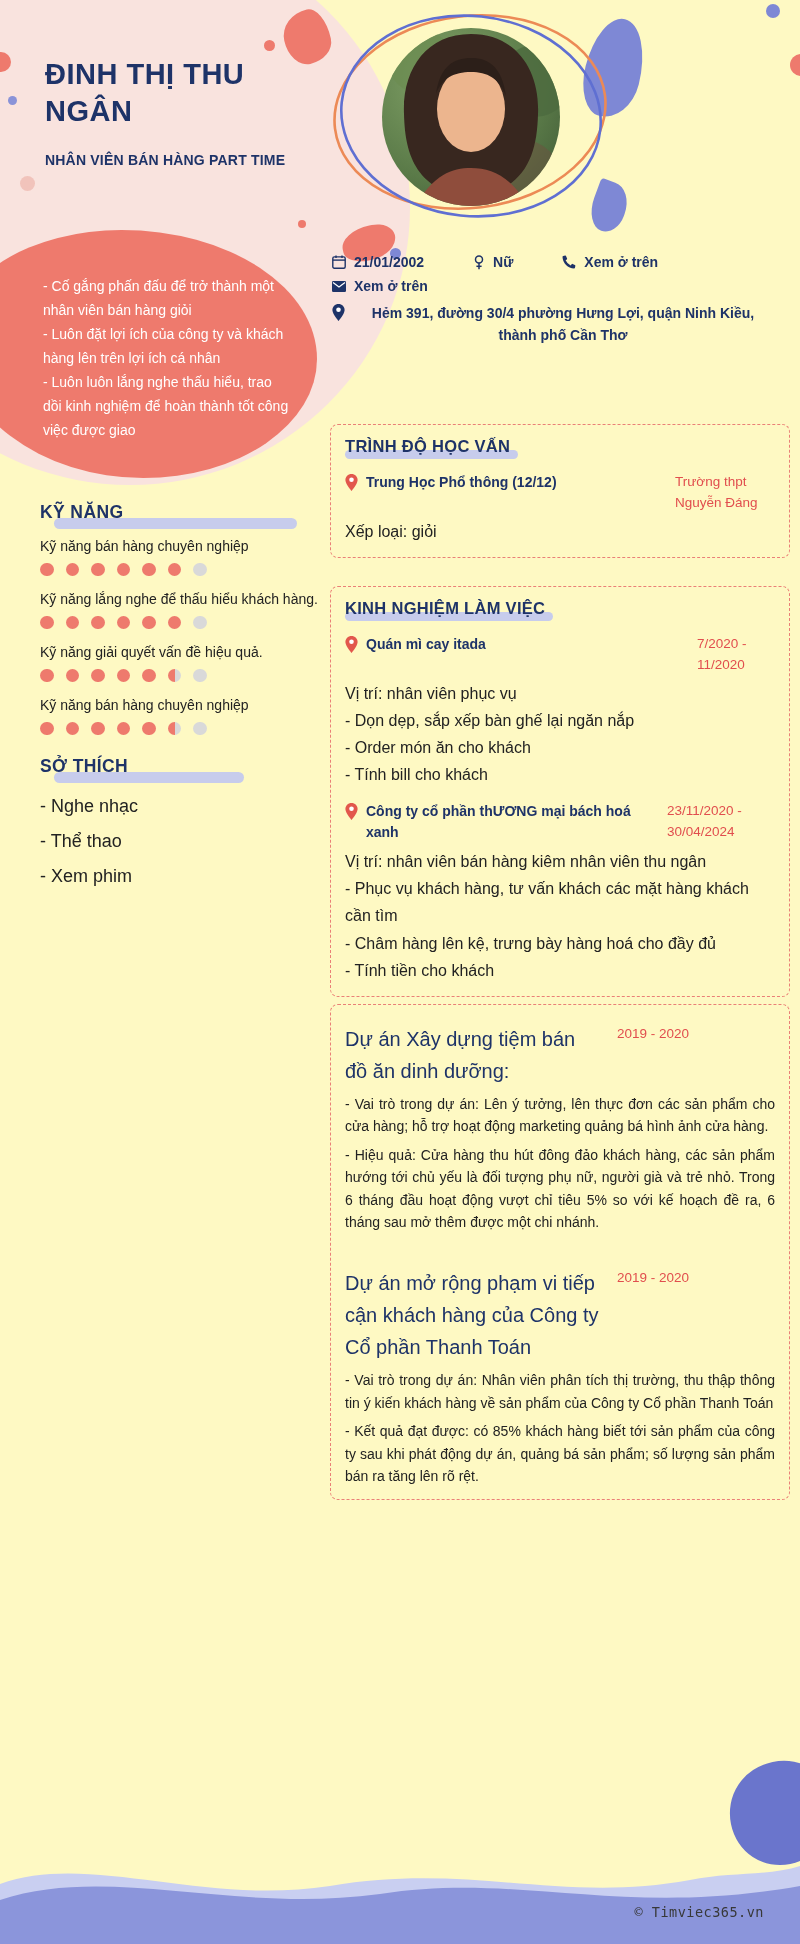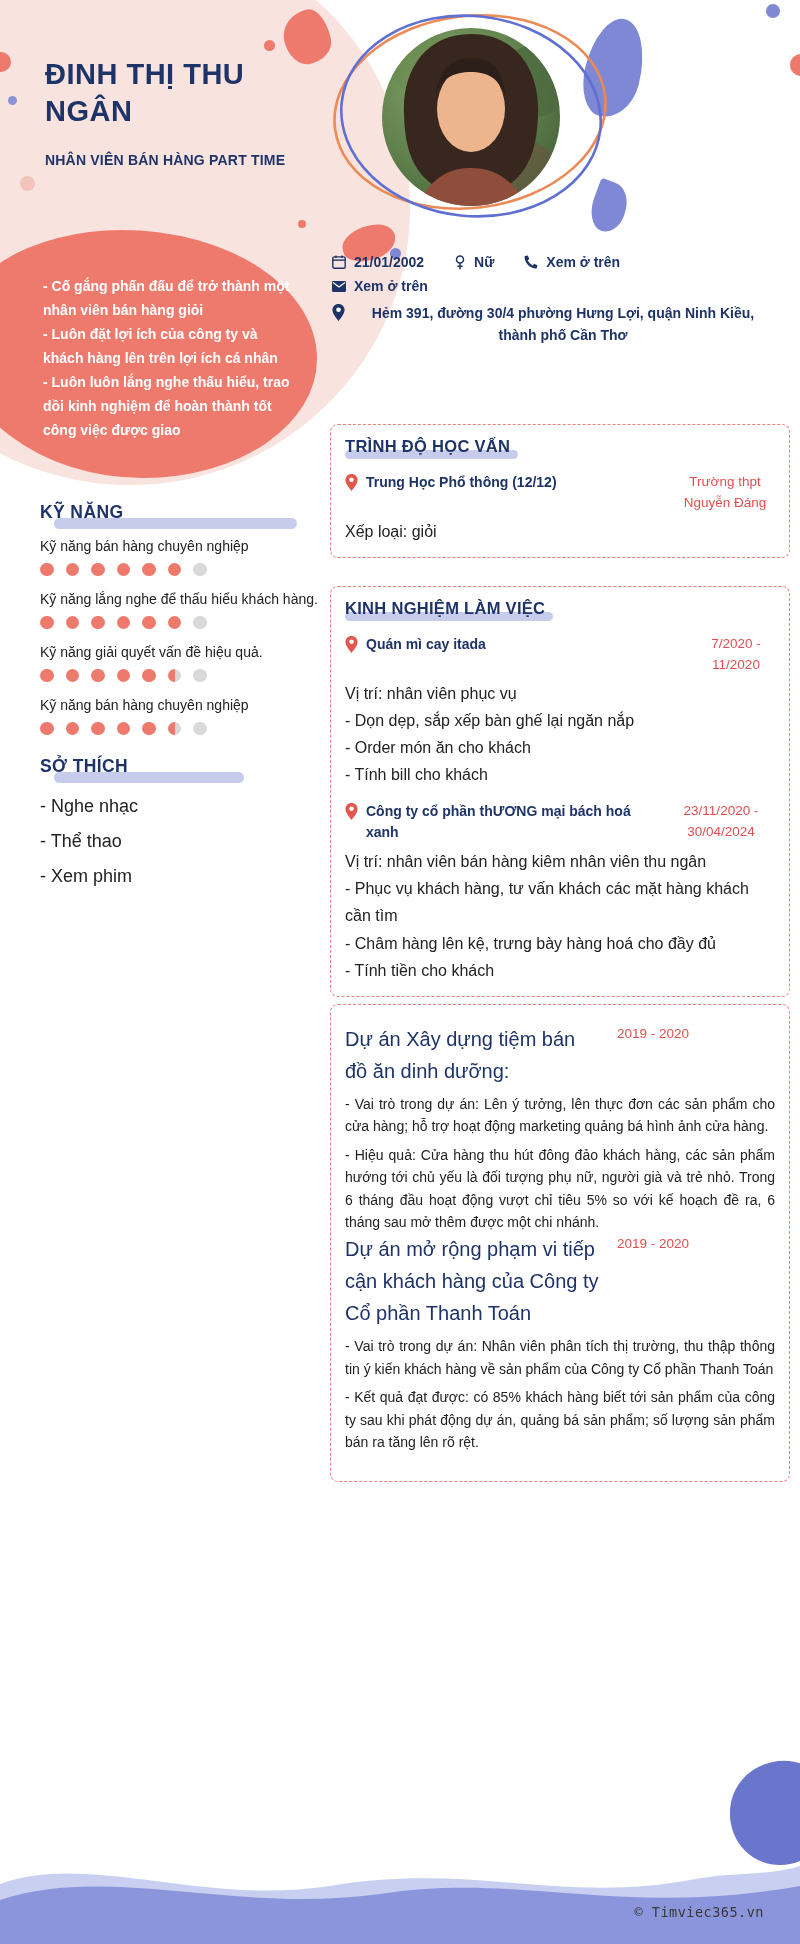--- a/index.html
+++ b/index.html
@@ -1,16 +1,16 @@
 <!DOCTYPE html>
 <html><head>
 <meta charset="utf-8">
 <style>
   html,body{margin:0;padding:0;background:#e9e9e9;}
-  .page{position:relative;width:800px;height:1944px;background:#ffffff;overflow:hidden;
+  .page{position:relative;width:800px;height:1944px;background:#fef9c3;overflow:hidden;
         font-family:"Liberation Sans",sans-serif;margin:0 auto;}
 
   
   .decor{position:absolute;z-index:1;}
   .pink-blob{left:-150px;top:-70px;width:560px;height:555px;background:#f9e3de;border-radius:50%;}
   .coral-corner{left:284px;top:10px;width:46px;height:54px;background:#ee7a6d;
                 border-radius:62% 38% 55% 45% / 48% 62% 38% 52%;transform:rotate(-12deg);}
   .c-dot1{left:264px;top:40px;width:11px;height:11px;background:#ee7a6d;border-radius:50%;}
   .c-half-left{left:-9px;top:52px;width:20px;height:20px;background:#ee7a6d;border-radius:50%;}
   .p-dot1{left:8px;top:96px;width:9px;height:9px;background:#8a93d8;border-radius:50%;}
@@ -31,26 +31,26 @@
   
   .name-block{position:absolute;left:45px;top:56px;width:285px;z-index:2;}
   .name-block h1{margin:0;font-size:29px;color:#1e3368;line-height:1.28;letter-spacing:.5px;}
   .job-title{margin-top:22px;font-size:14px;font-weight:bold;color:#1e3368;letter-spacing:.2px;}
 
   .photo-frame{position:absolute;left:330px;top:6px;z-index:2;}
 
   .objective{position:absolute;left:-45px;top:230px;width:362px;height:248px;background:#ee7a6d;
              border-radius:46% 54% 48% 52% / 42% 52% 48% 58%;z-index:2;}
   .objective-text{position:absolute;left:88px;top:44px;right:26px;color:#ffffff;font-size:14px;
-                  line-height:1.72;white-space:pre-line;font-weight:bold;}
+                  line-height:1.72;white-space:pre-line;}
 
   
   .info{position:absolute;left:332px;top:254px;width:458px;z-index:2;color:#1e3368;
         font-weight:bold;font-size:14px;}
-  .info-row{display:flex;align-items:flex-start;margin-bottom:8px;}
+  .info-row{display:flex;align-items:flex-start;margin-bottom:8px;gap:19px;}
   .info-item{display:flex;align-items:center;margin-right:30px;}
   .info-item svg{margin-right:8px;flex:0 0 auto;}
   .info-item.address{align-items:flex-start;}
   .info-item.address svg{margin-top:2px;}
   .addr-text{width:420px;line-height:1.6;text-align:center;}
 
   
   .box{position:absolute;left:330px;width:460px;border:1.6px dashed #ea8077;border-radius:8px;
        padding:12px 14px;box-sizing:border-box;z-index:2;}
   .box.edu{top:424px;min-height:132px;}
@@ -58,25 +58,25 @@
   .box.proj{top:1004px;min-height:478px;}
   .box-title{font-size:16.5px;font-weight:bold;color:#1e3368;position:relative;z-index:0;
              display:inline-block;letter-spacing:.3px;margin-bottom:10px;}
   .title-text{position:relative;z-index:1;}
   .title-blob{position:absolute;left:0;right:-8px;bottom:-3px;height:9px;background:#c7ccec;
               border-radius:8px;z-index:-1;}
 
   .entry-head{display:flex;align-items:flex-start;margin-top:6px;}
   .entry-head svg{flex:0 0 auto;margin:2px 8px 0 0;}
   .entry-name{font-weight:bold;color:#1e3368;font-size:14px;line-height:1.55;flex:1;}
-  .entry-period{color:#e14e4e;font-size:13.5px;line-height:1.55;text-align:center;flex:0 0 108px;}
+  .entry-period{color:#e14e4e;font-size:13.5px;line-height:1.55;text-align:left;flex:0 0 108px;}
   .entry-lines{font-size:16px;color:#222;line-height:1.7;margin-top:4px;}
 
   .proj-entry{margin-top:6px;}
-  .proj-entry + .proj-entry{margin-top:0;}
+  .proj-entry + .proj-entry{margin-top:34px;}
   .proj-head{display:flex;align-items:flex-start;}
   .proj-name{flex:0 0 258px;font-weight:normal;color:#1e3368;font-size:20px;line-height:1.6;}
   .proj-period{color:#e14e4e;font-size:13.5px;margin-left:14px;line-height:1.6;}
   .proj-para{font-size:14px;color:#222;line-height:1.6;text-align:justify;margin-top:6px;}
 
   
   .side-section{position:absolute;left:40px;width:290px;z-index:2;}
   .side-skills{top:502px;}
   .side-hobbies{top:756px;}
   .side-heading{font-size:17.5px;font-weight:bold;color:#1e3368;position:relative;z-index:0;

